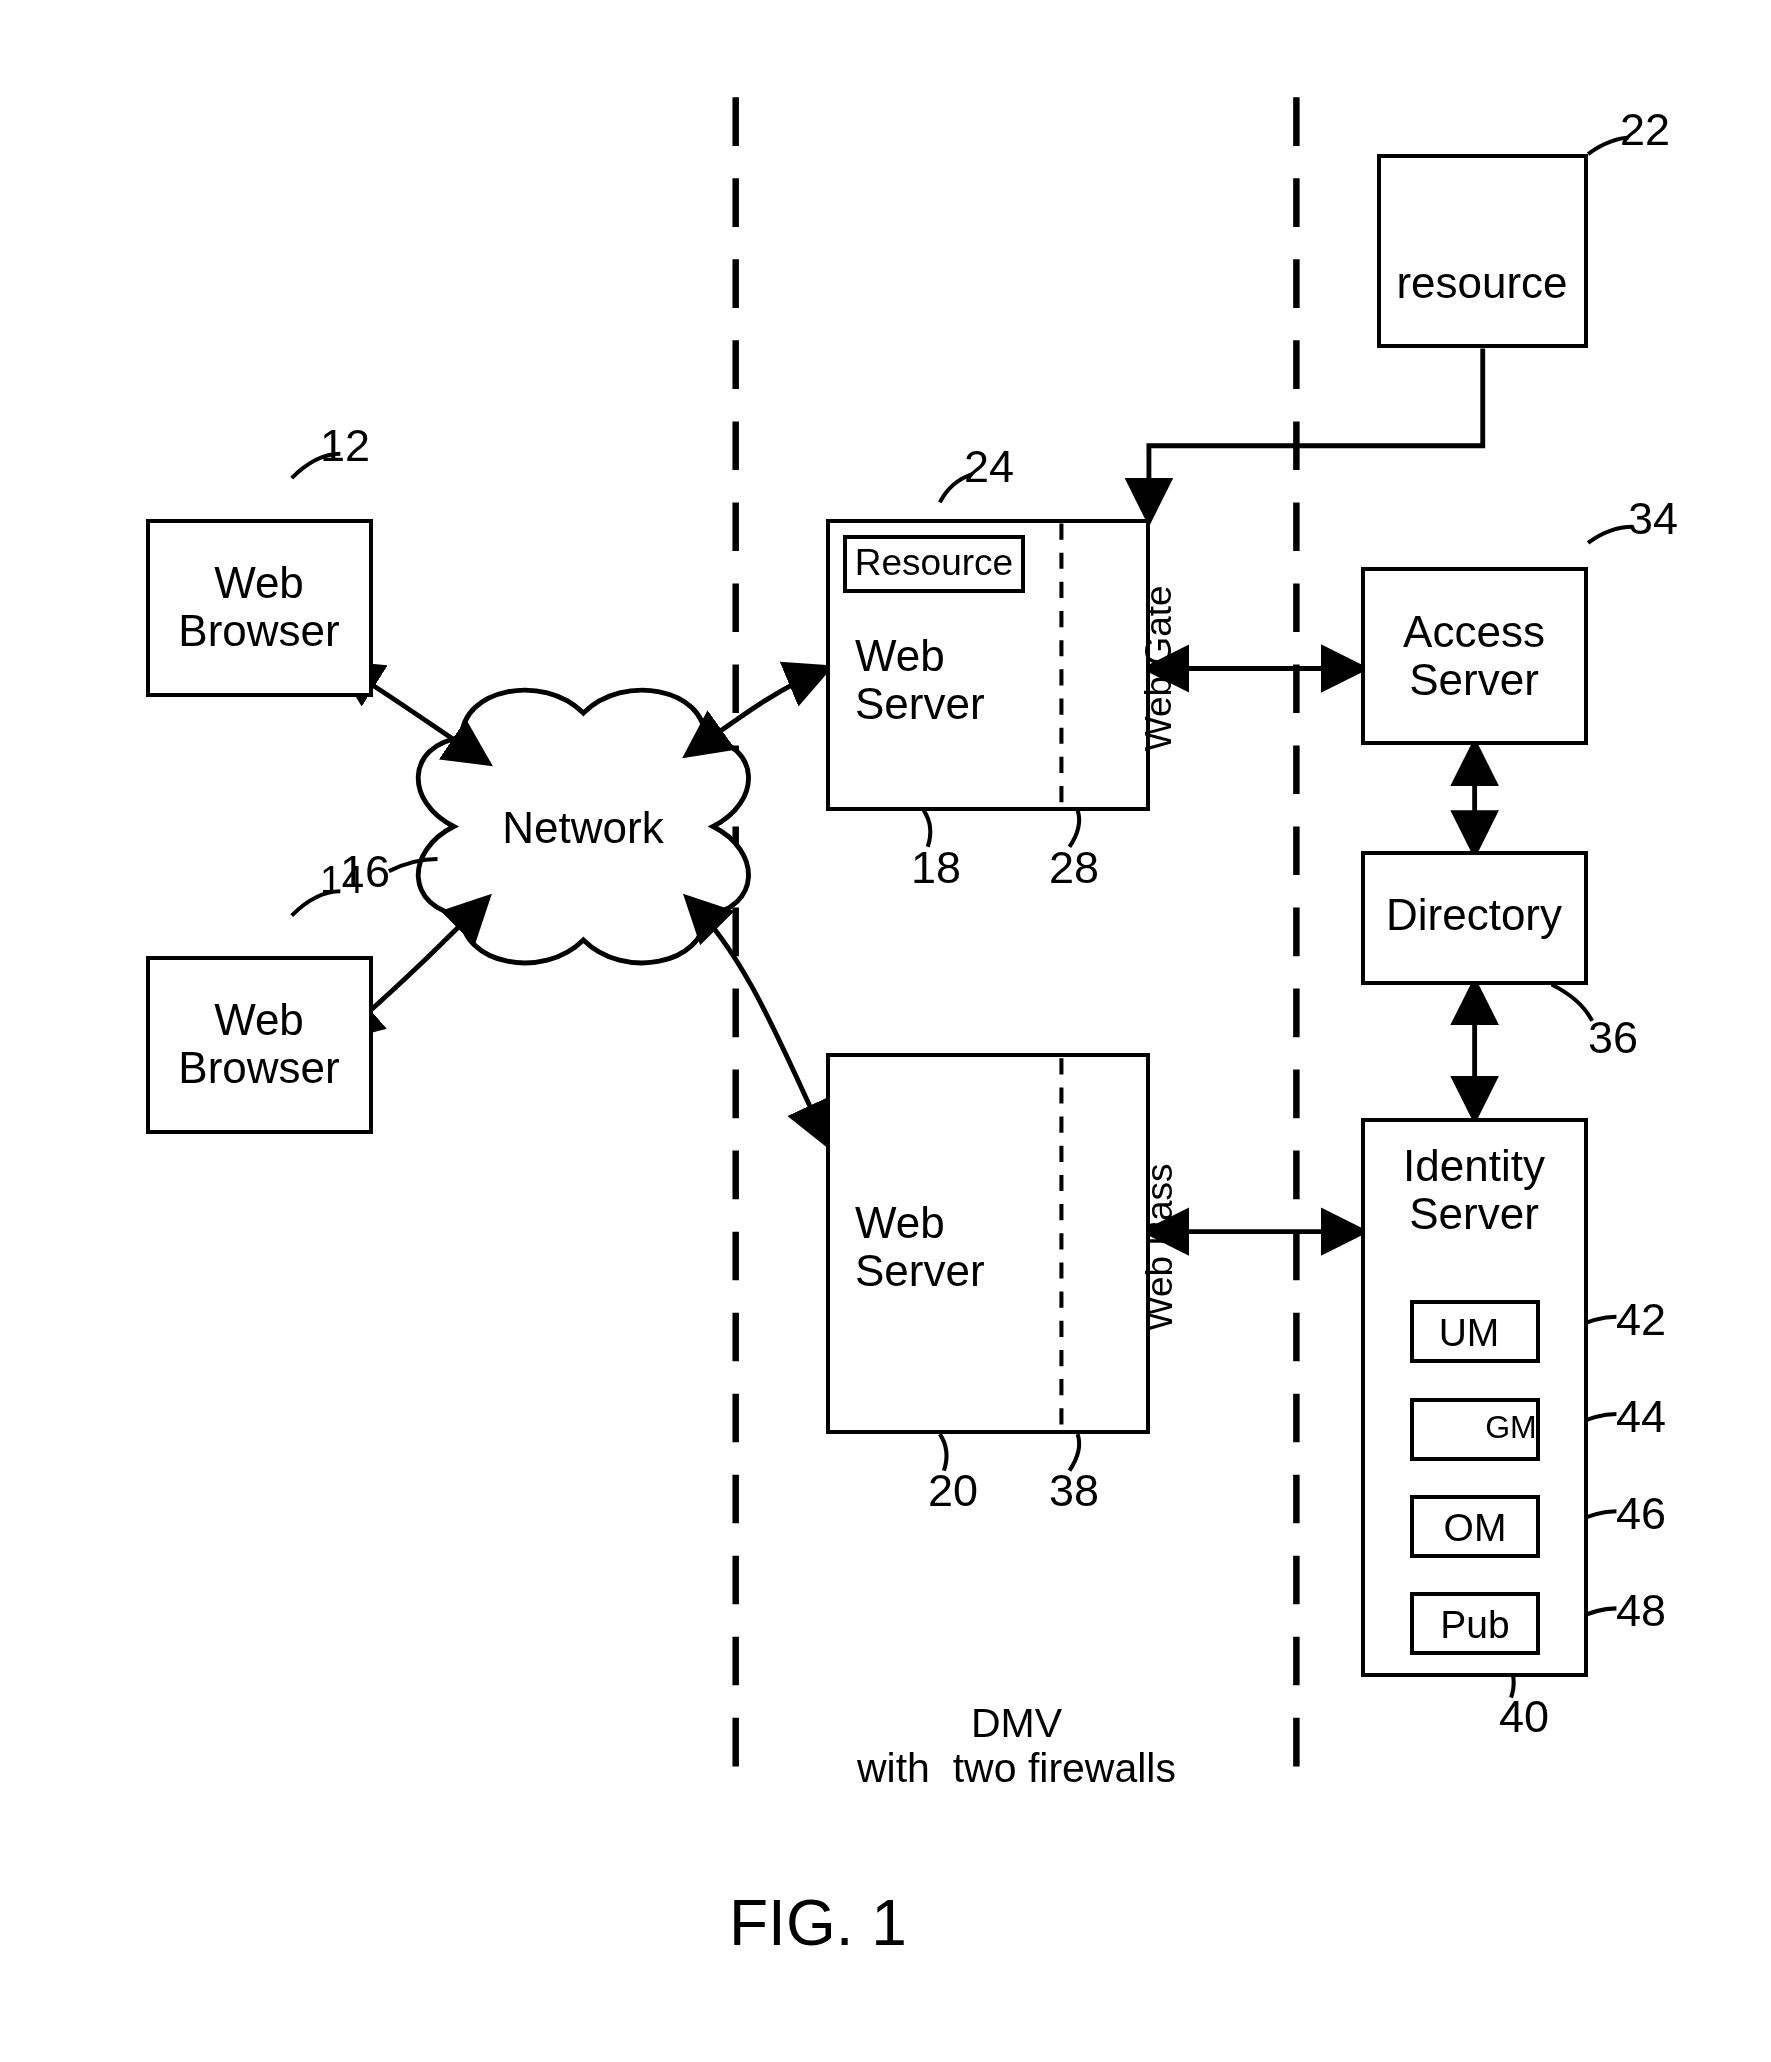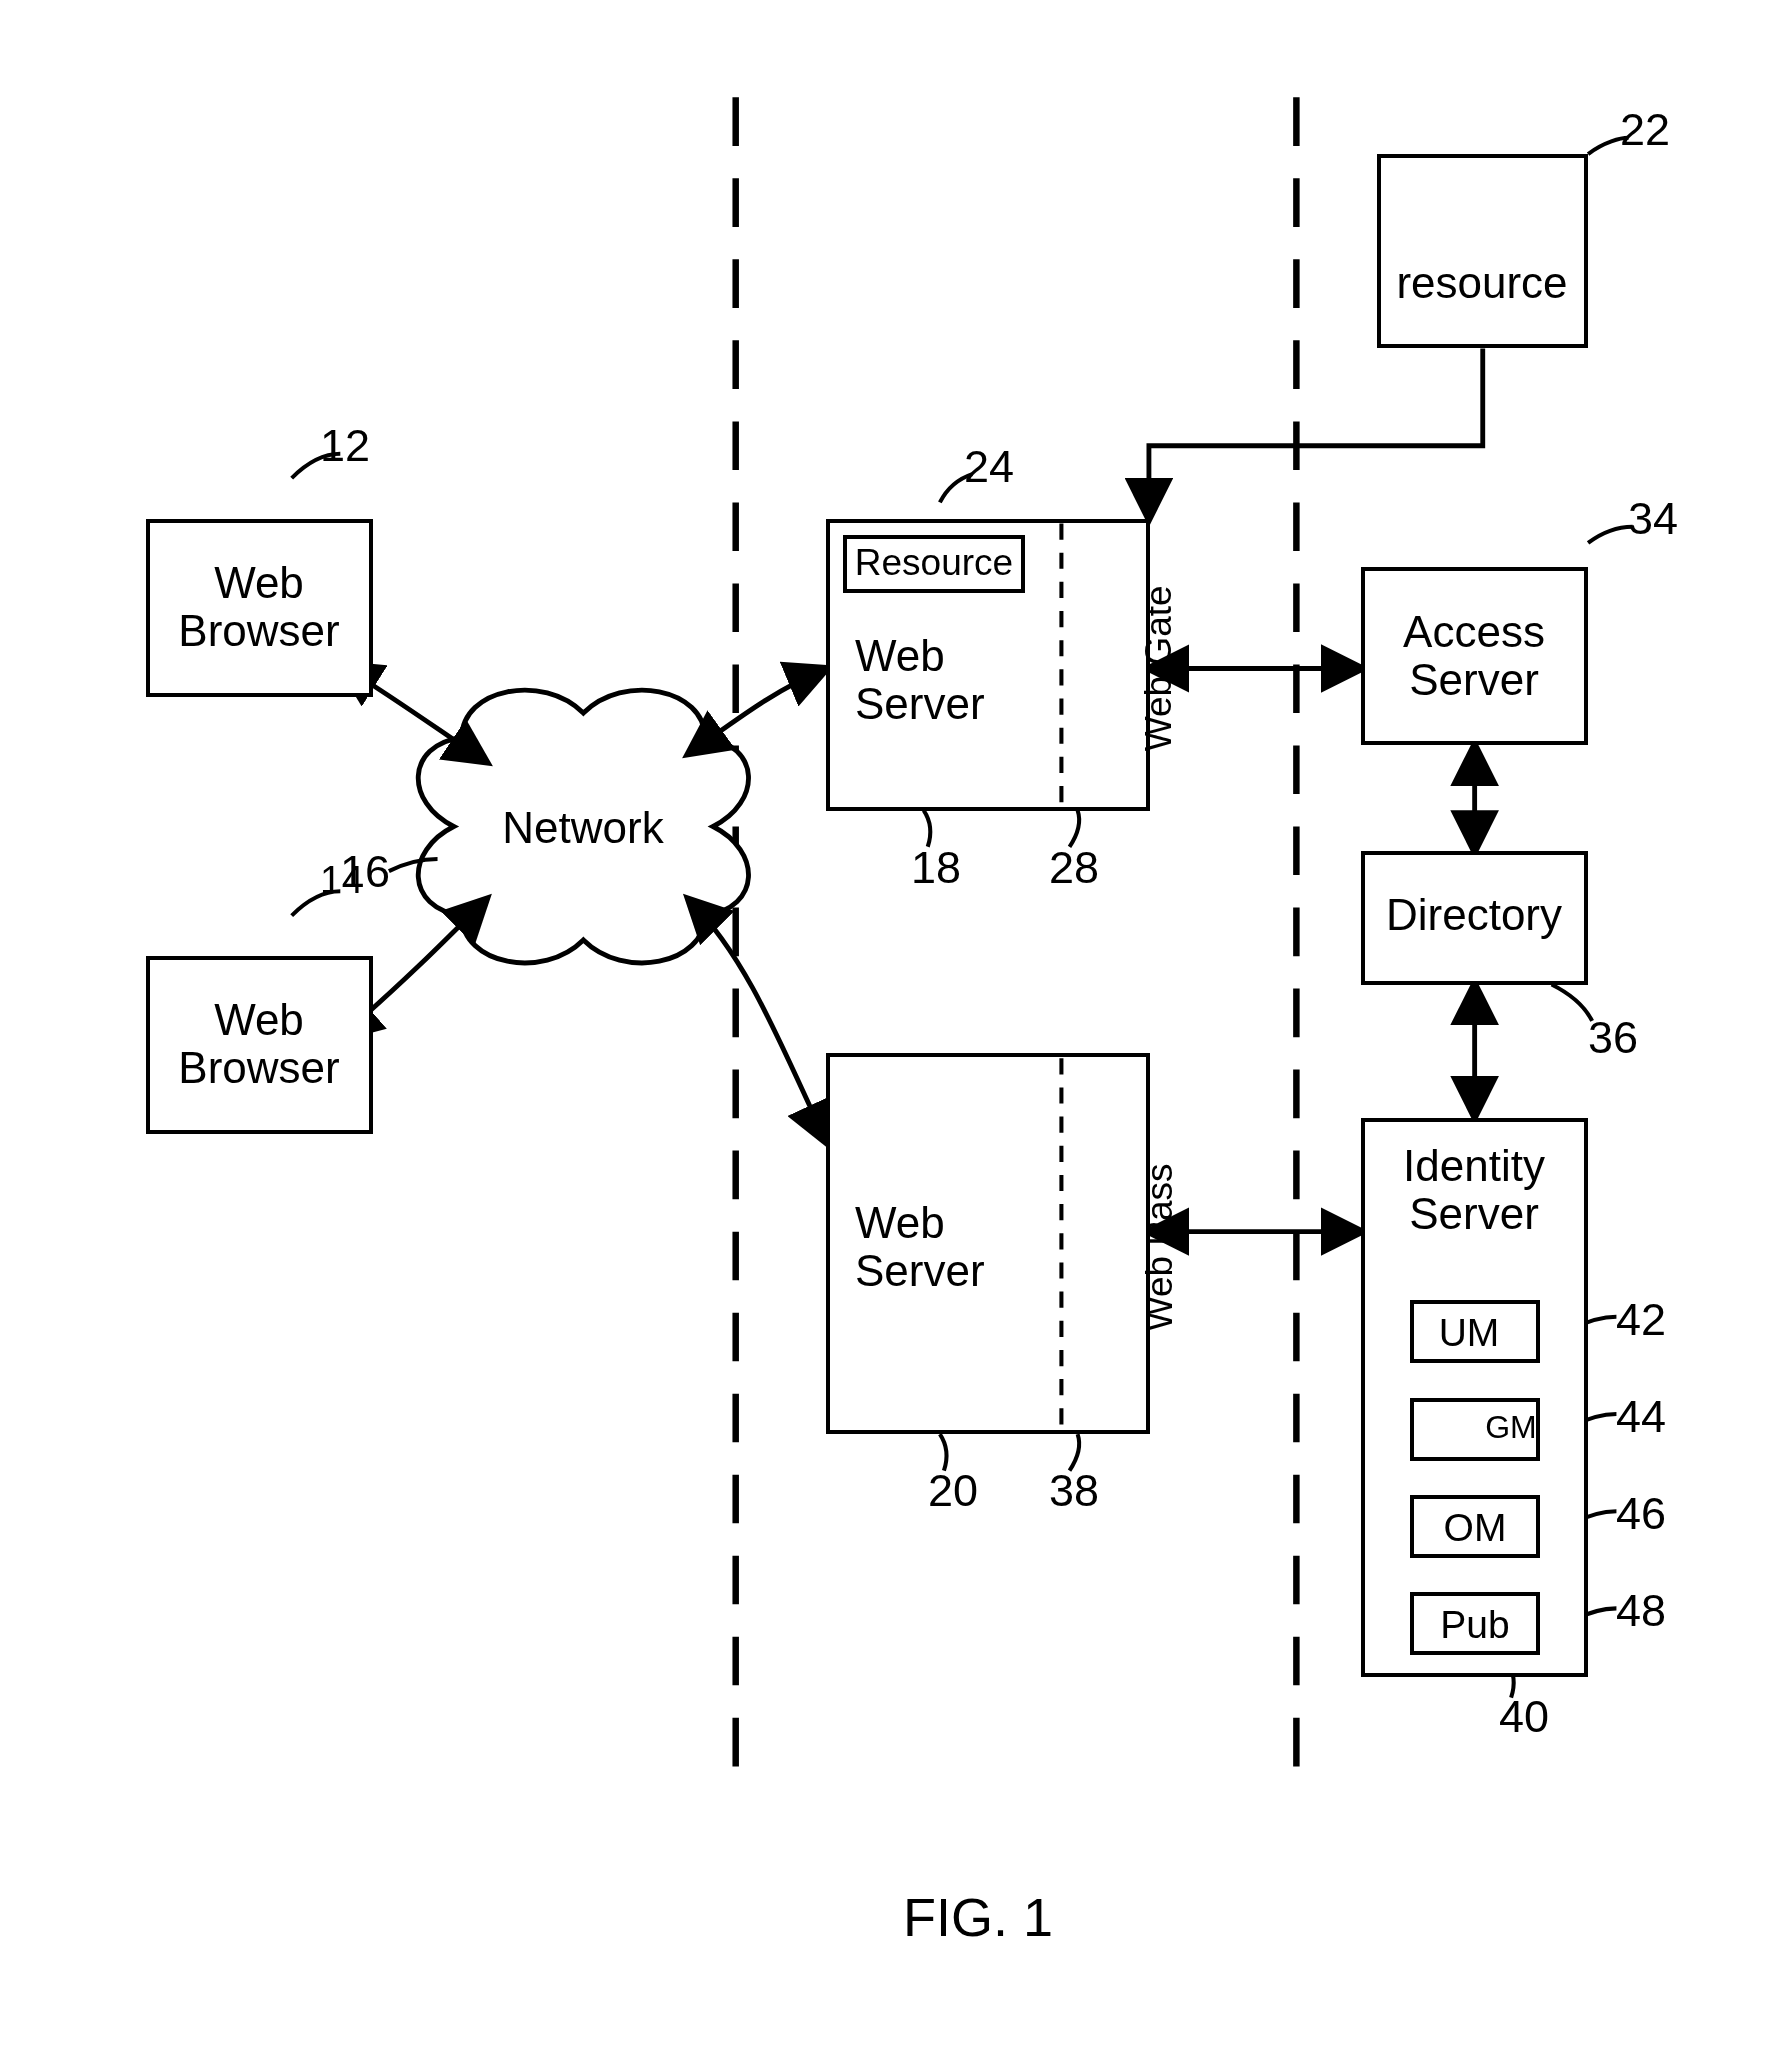--- a/index.html
+++ b/index.html
@@ -36,22 +36,22 @@
   }
   svg.overlay {
     position: absolute;
     left: 0; top: 0;
     width: 1772px;
     height: 2063px;
     pointer-events: none;
   }
   .fig {
     position: absolute;
-    font-size: 54px;
-    text-align: right;
+    font-size: 64px;
+    text-align: left;
   }
   .rot {
     position: absolute;
     transform-origin: center center;
   }
 </style>
 </head>
 <body>
 
 <div id="stage">
@@ -193,17 +193,19 @@
   <div class="label" style="left:1616px; top:1392px; font-size:45px;">44</div>
 
   <div class="innerbox" style="left:1410px; top:1495px; width:130px; height:63px;"></div>
   <div class="label" style="left:1410px; top:1507px; width:130px; font-size:39px;">OM</div>
   <div class="label" style="left:1616px; top:1489px; font-size:45px;">46</div>
 
   <div class="innerbox" style="left:1410px; top:1592px; width:130px; height:63px;"></div>
   <div class="label" style="left:1410px; top:1604px; width:130px; font-size:39px;">Pub</div>
   <div class="label" style="left:1616px; top:1586px; font-size:45px;">48</div>
 
+  <div class="label" style="left:826px; top:1701px; width:381px; font-size:41px;">DMV
+with  two firewalls</div>
 
   <div class="fig label" style="left:729px; top:1888px; width:324px;">FIG. 1</div>
 
 </div>
 
 
 </body></html>

